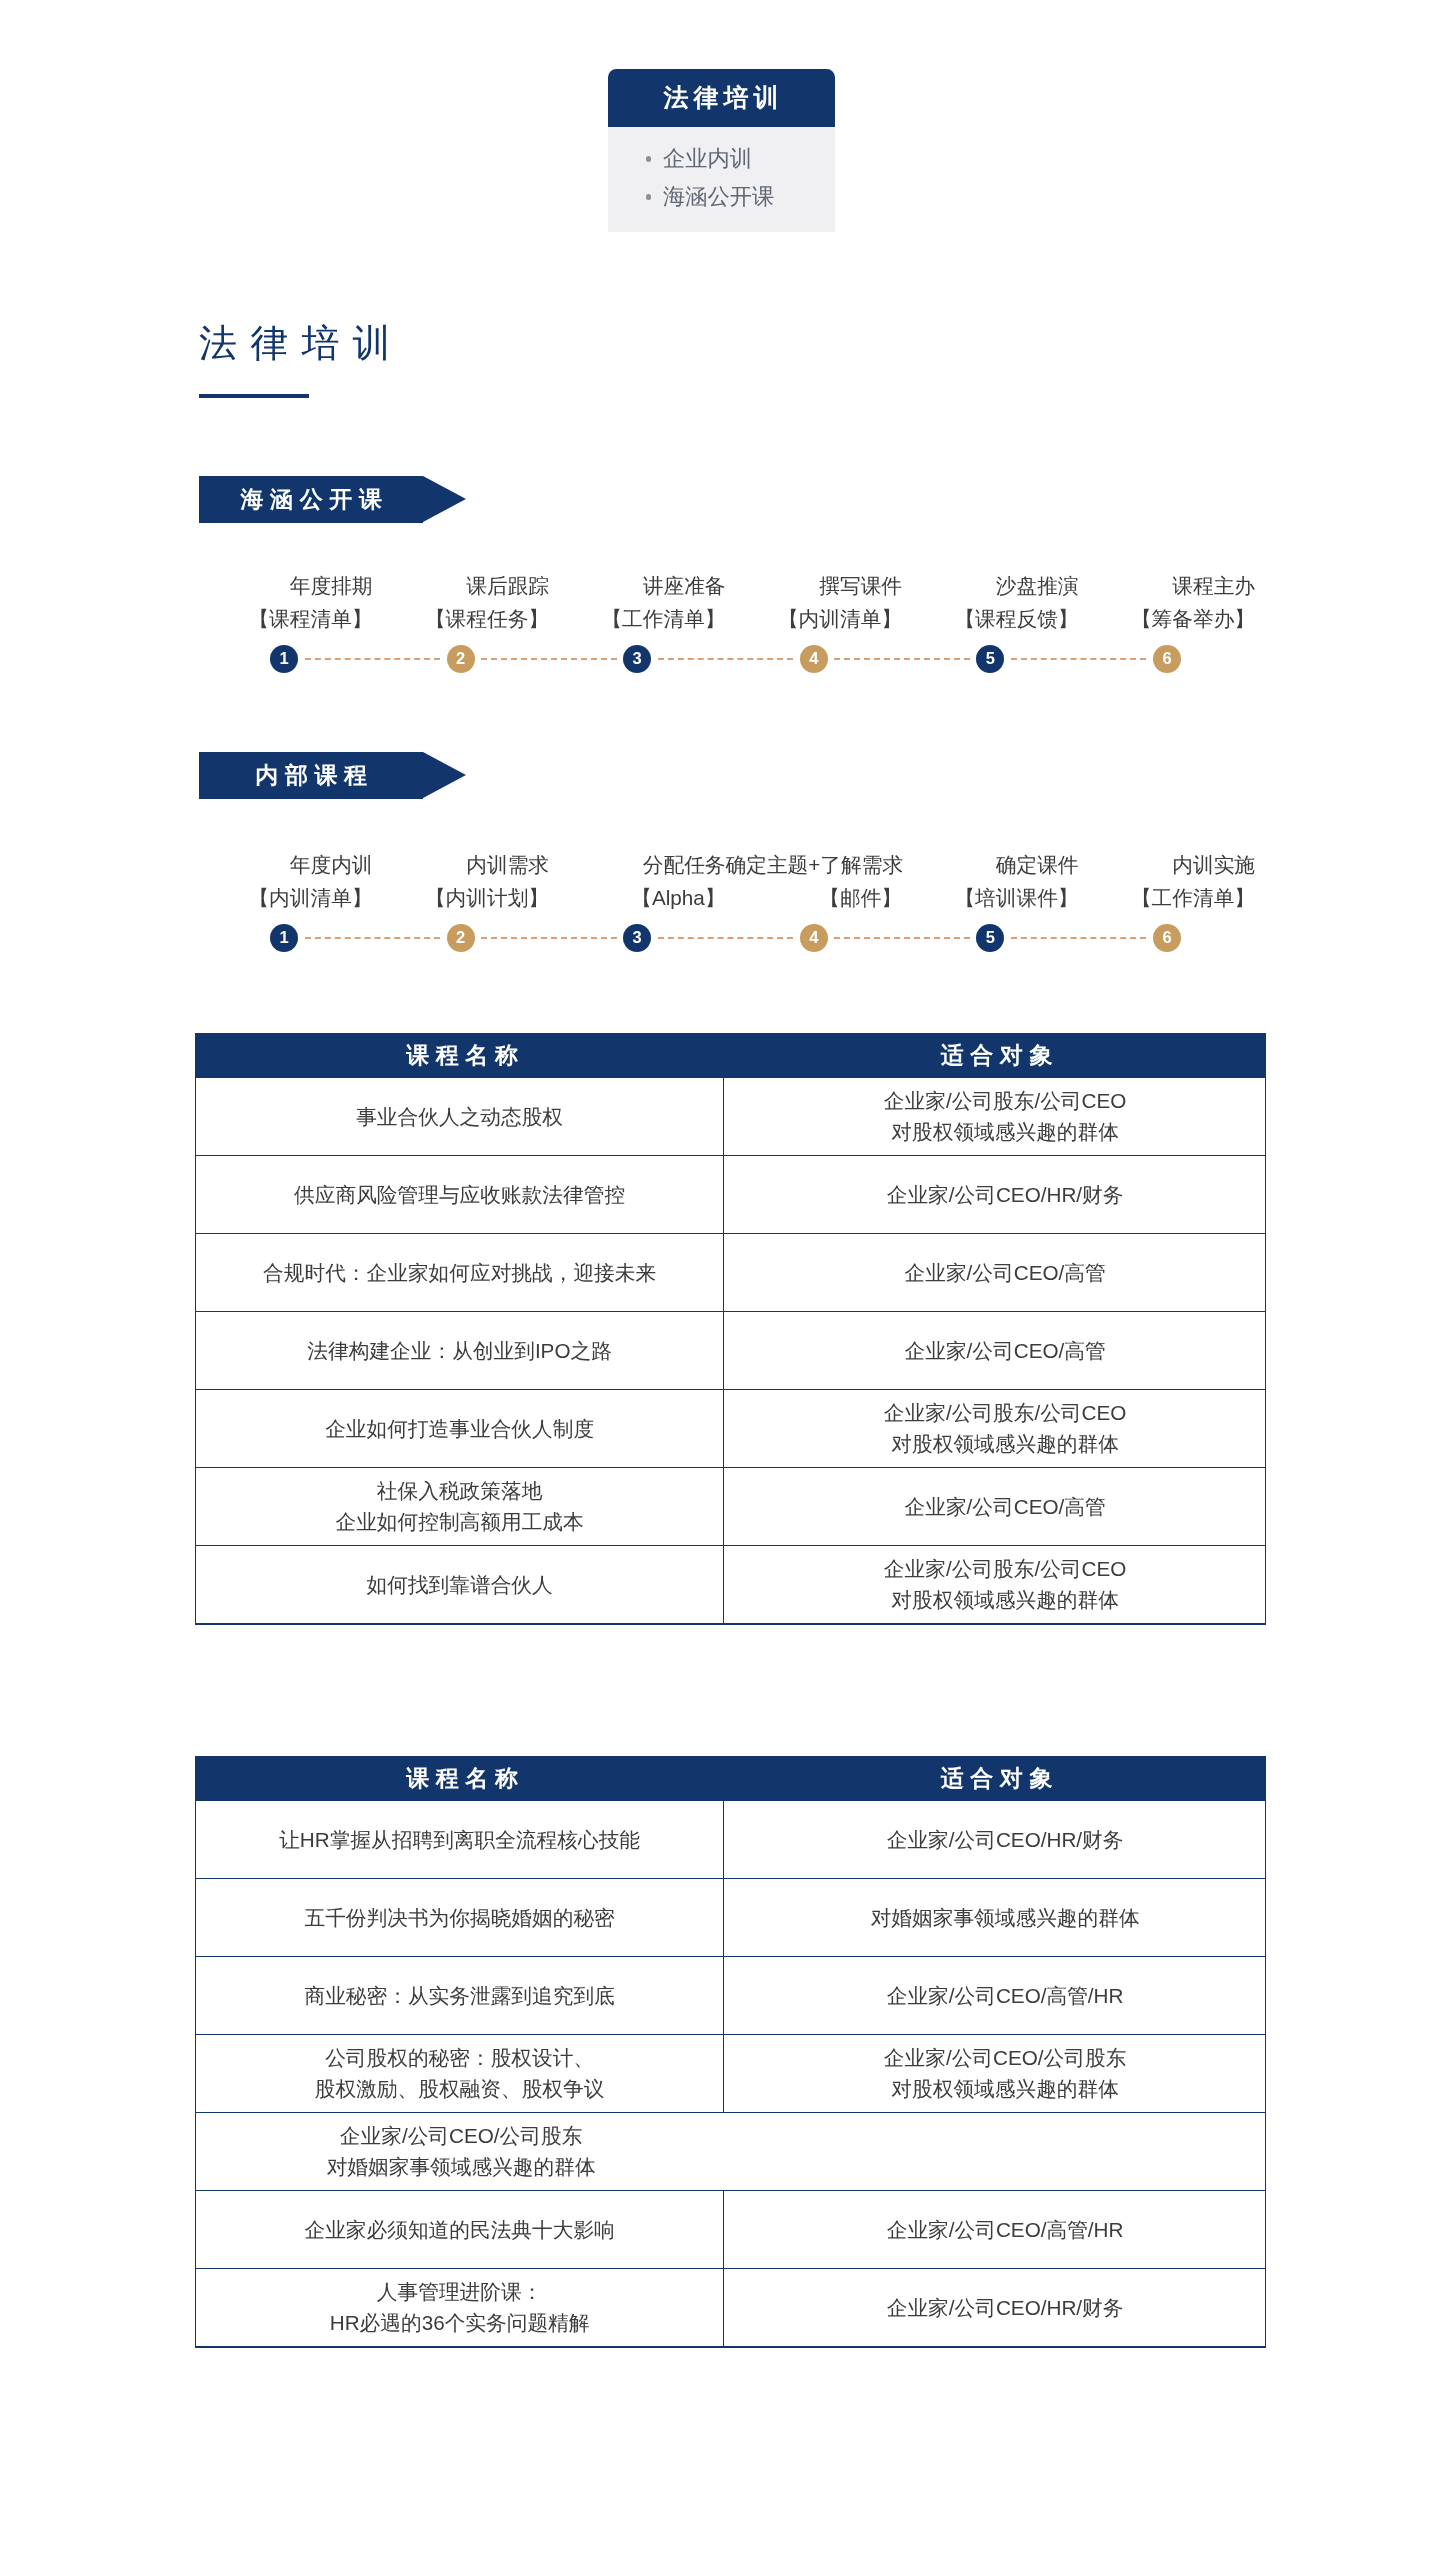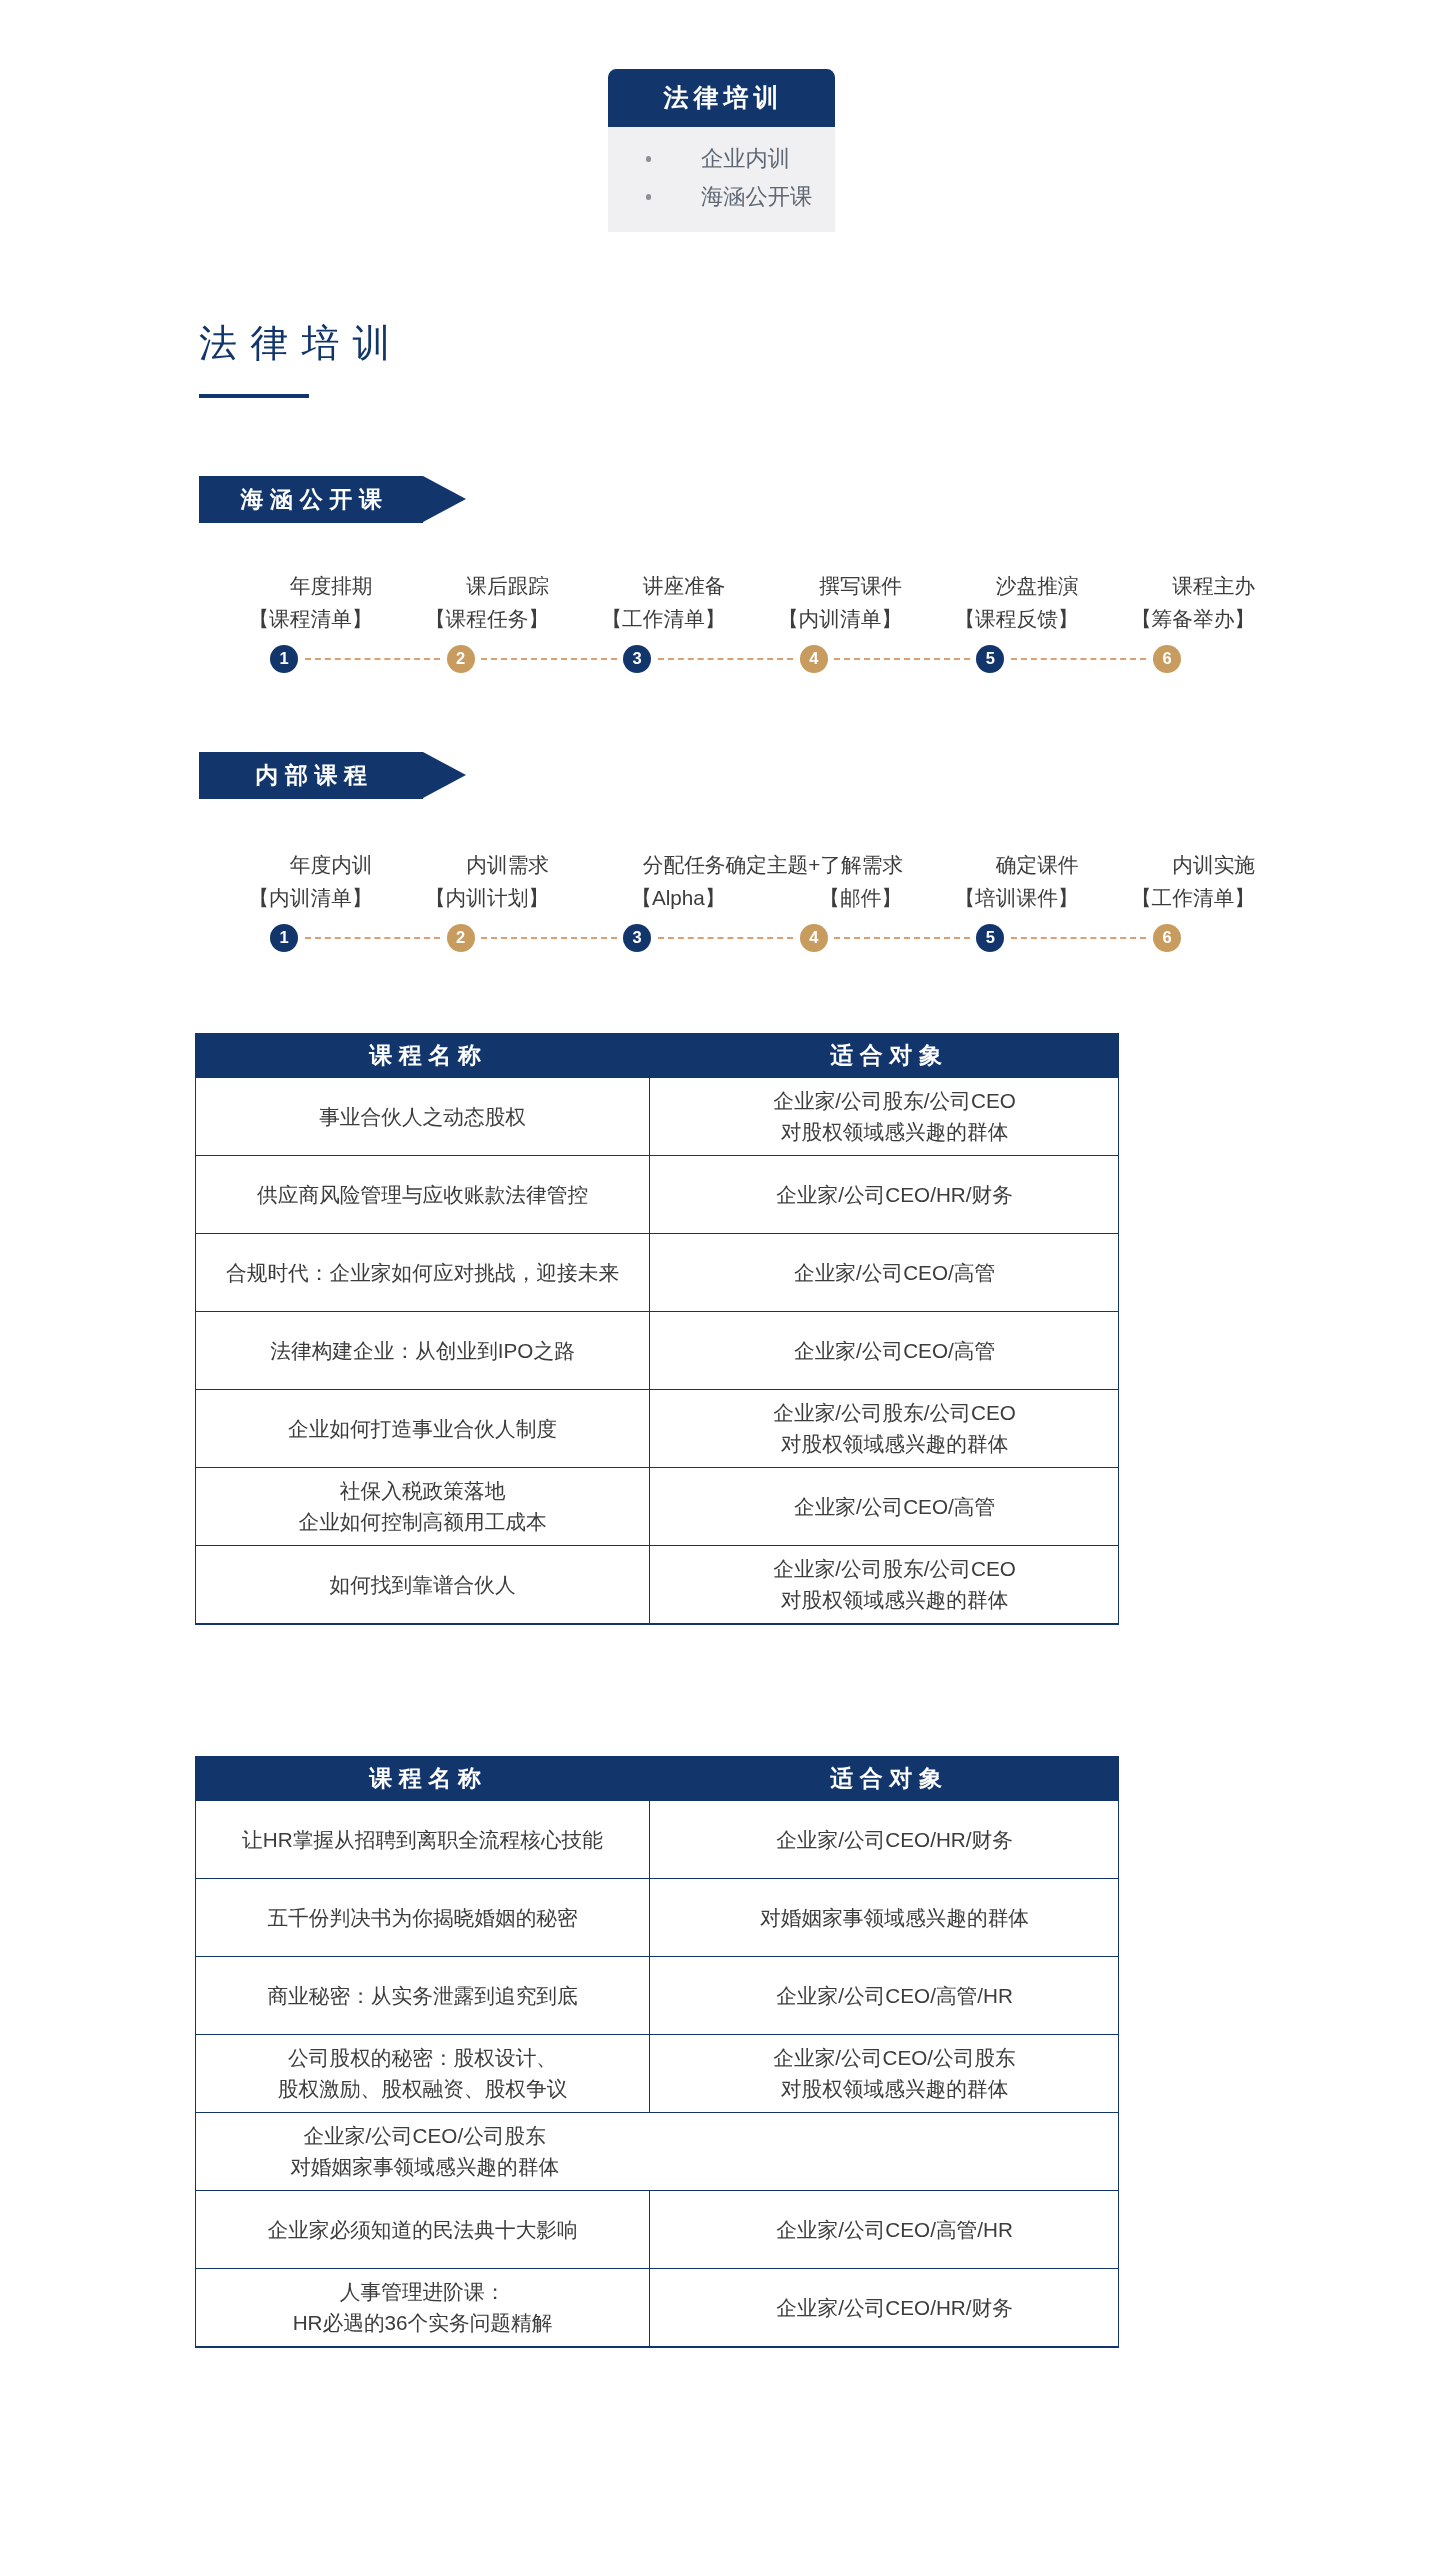--- a/index.html
+++ b/index.html
@@ -15,21 +15,21 @@
   .badge { width:227px; margin:69px auto 0; }
   .badge-head {
     background:#12366B; color:#ffffff;
     font-size:25px; font-weight:bold; letter-spacing:5px;
     text-align:center; padding:12.4px 0 12.4px 5px;
     border-radius:8.3px 8.3px 0 0;
   }
   .badge-body { background:#F0EFF1; padding:13.2px 0 16.5px 38px; }
   .badge-item {
     font-size:22.3px; color:#5E6774; line-height:38px;
-    display:flex; align-items:center;gap:38px;
+    display:flex; align-items:center;
   }
   .badge-dot {
     width:5.8px; height:5.8px; border-radius:50%;
     background:#8a8f98; margin-right:11.6px; flex:0 0 auto;
   }
 
   
   .page-title-wrap { margin:86px 0 0 199px; }
   .page-title {
     font-size:38px; font-weight:500; letter-spacing:13.2px;
@@ -74,21 +74,21 @@
   }
   .circle-navy { background:#12366B; }
   .circle-gold { background:#C89C5F; }
   .flow-dash {
     flex:1 1 auto; height:0;
     border-top:2.5px dashed #DC9F72; margin:0 6.6px;
   }
 
   
   .tbl {
-    width:924px; margin-left:195px;
+    width:1071px; margin-left:195px;
     border:1.7px solid #12366B; border-top:none; border-bottom-width:2.5px;
   }
   .tbl-1 { margin-top:81px; }
   .tbl-2 { margin-top:131px; }
   .tbl-head { display:flex; background:#12366B; height:45px; }
   .tbl-head-cell {
     color:#ffffff; font-size:23px; font-weight:bold; letter-spacing:6.6px;
     display:flex; align-items:center; justify-content:center;
   }
   .tbl-row { display:flex; border-bottom:1.7px solid #12366B;gap:21px; }

